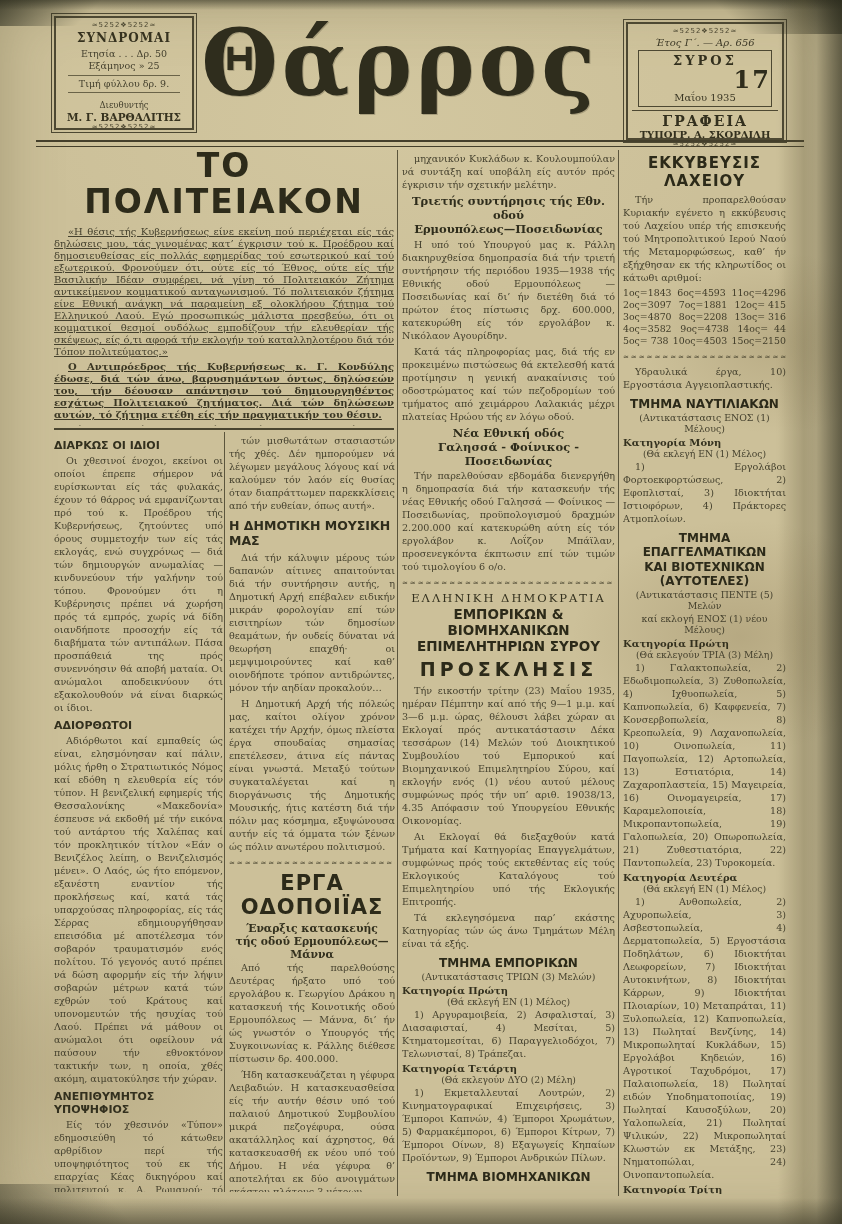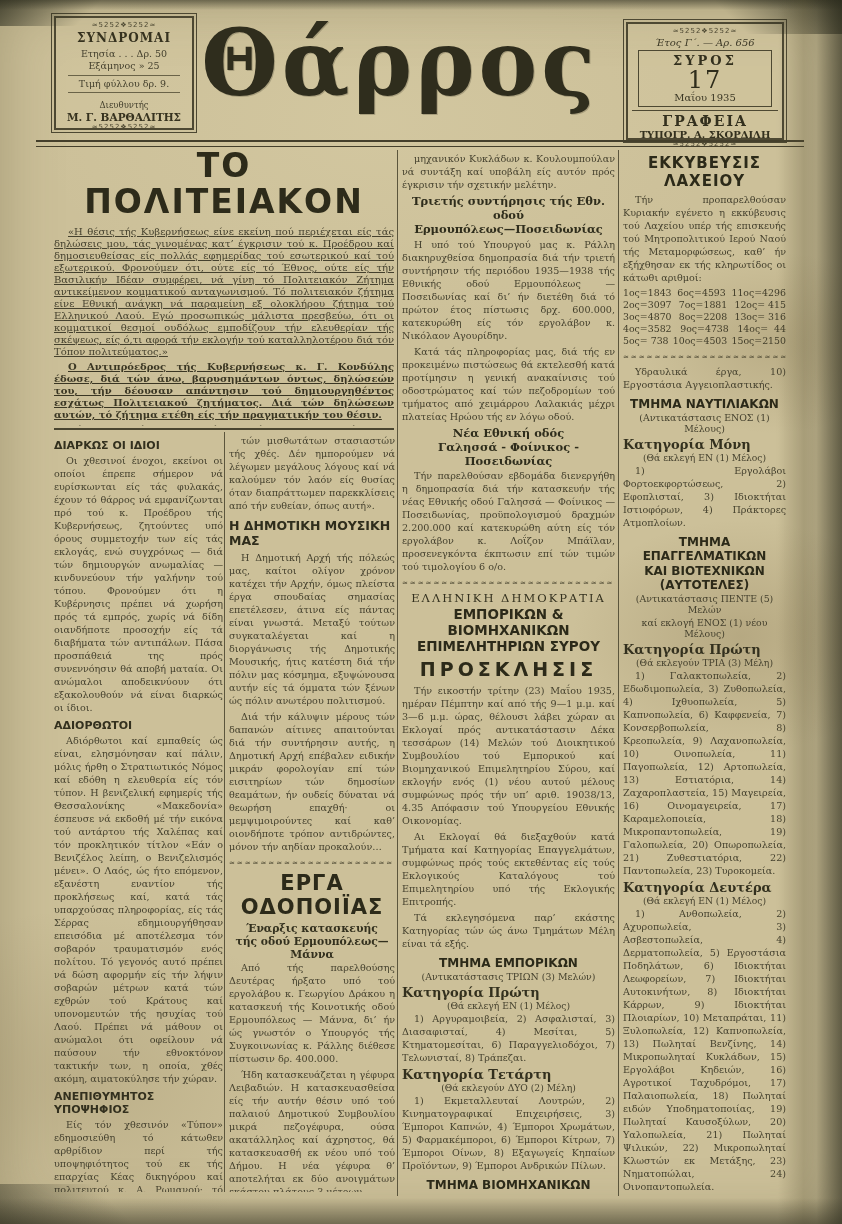--- a/index.html
+++ b/index.html
@@ -37,21 +37,21 @@
   .box-left .price{border-top:1px solid #6a6348;border-bottom:1px solid #6a6348;margin:3px 8px;padding:2px 0;}
   .box-left .small{font-size:8.5px;margin-top:6px;}
   .box-left .bold{font-weight:bold;font-size:10.5px;color:#36321f;}
   .paper-title{position:absolute;left:185px;top:8px;width:430px;text-align:center;z-index:1;
     font-family:"DejaVu Serif",serif;font-weight:bold;font-size:88px;line-height:110px;color:#2f2d1d;
     letter-spacing:4px;transform:scaleY(1.04);text-shadow:1px 1px 0 rgba(47,45,29,.25);}
   .box-right{left:626px;top:22px;width:146px;height:108px;}
   .box-right .issue{font-size:10px;font-style:italic;color:#3c3826;margin:2px 0 2px;}
   .box-right .inner{border:1px solid #4d4832;margin:1px 6px 3px;padding:2px 0 3px;}
   .box-right .city{font-weight:bold;font-size:13px;letter-spacing:3px;color:#33301e;}
-  .box-right .day{font-weight:normal;font-size:24px;line-height:24px;color:#2f2d1c;letter-spacing:2px;}
+  .box-right .day{font-weight:bold;font-size:24px;line-height:24px;color:#2f2d1c;letter-spacing:2px;text-align:right;}
   .box-right .month{font-size:10px;color:#3c3826;}
   .box-right .offices{font-weight:bold;font-size:14px;letter-spacing:2px;color:#33301e;border-top:1px solid #4d4832;margin-top:2px;padding-top:2px;}
   .box-right .printer{font-weight:bold;font-size:10px;color:#33301e;}
 
   .rule-header{position:absolute;left:36px;top:140px;width:768px;height:4px;
     border-top:2px solid #443f2b;border-bottom:1px solid #443f2b;z-index:2;}
 
   
   .vdiv{position:absolute;width:1px;background:#5b553c;z-index:2;}
   .d1{left:224px;top:432px;height:760px;}
@@ -83,21 +83,21 @@
   .subline{margin:0;font-weight:bold;font-size:10.8px;line-height:13px;text-align:center;color:#33301e;}
   .news-head{margin:4px 0 1px;font-weight:bold;font-size:11.5px;line-height:13.5px;text-align:center;color:#2f2d1c;}
   .state-head{margin:2px 0 1px;font-size:11.5px;letter-spacing:2px;text-align:center;color:#33301e;}
   .org-head{margin:0;font-family:"DejaVu Sans",sans-serif;font-weight:bold;font-size:13.5px;line-height:16px;
     text-align:center;color:#2c2a19;}
   .invite-head{margin:4px 0 4px;font-family:"DejaVu Sans",sans-serif;font-weight:bold;font-size:19px;
     letter-spacing:4px;text-align:center;color:#2c2a19;}
   .dept-head{margin:6px 0 1px;font-family:"DejaVu Sans",sans-serif;font-weight:bold;font-size:12px;line-height:14px;
     text-align:center;color:#2c2a19;}
   .dept-sub{margin:0 0 2px;font-size:9.4px;line-height:11px;text-align:center;}
-  .cat-head{margin:3px 0 0;font-weight:bold;font-size:13px;color:#33301e;}
+  .cat-head{margin:3px 0 0;font-weight:bold;font-size:10px;color:#33301e;}
   .cat-rule{margin:0 0 1px;font-size:9.2px;text-align:center;}
   .lot-head{margin:2px 0 3px;font-family:"DejaVu Sans",sans-serif;font-weight:bold;font-size:15px;letter-spacing:1px;
     text-align:center;color:#2c2a19;}
   .lot-table{margin:2px 0 2px;}
   .lot-row{display:flex;justify-content:space-between;font-size:9.4px;line-height:12px;color:#403c29;}
   .lot-row span{white-space:pre;}
 </style>
 </head>
 <body>
 
@@ -166,22 +166,22 @@
         <h3 class="sec-head">ΑΝΕΠΙΘΥΜΗΤΟΣ ΥΠΟΨΗΦΙΟΣ</h3>
         <p>Είς τόν χθεσινόν «Τύπον» εδημοσιεύθη τό κάτωθεν αρθρίδιον περί τής υποψηφιότητος τού εκ τής επαρχίας Κέας δικηγόρου καί πολιτευτού κ. Α. Ρωμανού· τό αναδημοσιεύομεν βέβαιοι ότι ανταποκρίνεται πλήρως πρός τήν έκφρασιν τής Κυκλαδικής Κοινής Γνώμης.</p>
       </div>
       </div>
   </section>
 
   <section class="col col2">
     <p>τών μισθωτάτων στασιαστών τής χθές. Δέν ημπορούμεν νά λέγωμεν μεγάλους λόγους καί νά καλούμεν τόν λαόν είς θυσίας όταν διαπράττωμεν παρεκκλίσεις από τήν ευθείαν, όπως αυτή».</p>
     <h3 class="mid-head">Η ΔΗΜΟΤΙΚΗ ΜΟΥΣΙΚΗ ΜΑΣ</h3>
     <div>
+        <p>Διά τήν κάλυψιν μέρους τών δαπανών αίτινες απαιτούνται διά τήν συντήρησιν αυτής, η Δημοτική Αρχή επέβαλεν ειδικήν μικράν φορολογίαν επί τών εισιτηρίων τών δημοσίων θεαμάτων, ήν ουδείς δύναται νά θεωρήση επαχθή· οι μεμψιμοιρούντες καί καθ’ οιονδήποτε τρόπον αντιδρώντες, μόνον τήν αηδίαν προκαλούν…</p>
         <p>Η Δημοτική Αρχή τής πόλεώς μας, καίτοι ολίγον χρόνον κατέχει τήν Αρχήν, όμως πλείστα έργα σπουδαίας σημασίας επετέλεσεν, άτινα είς πάντας είναι γνωστά. Μεταξύ τούτων συγκαταλέγεται καί η διοργάνωσις τής Δημοτικής Μουσικής, ήτις κατέστη διά τήν πόλιν μας κόσμημα, εξυψώνουσα αυτήν είς τά όμματα τών ξένων ώς πόλιν ανωτέρου πολιτισμού.</p>
-        <p>Διά τήν κάλυψιν μέρους τών δαπανών αίτινες απαιτούνται διά τήν συντήρησιν αυτής, η Δημοτική Αρχή επέβαλεν ειδικήν μικράν φορολογίαν επί τών εισιτηρίων τών δημοσίων θεαμάτων, ήν ουδείς δύναται νά θεωρήση επαχθή· οι μεμψιμοιρούντες καί καθ’ οιονδήποτε τρόπον αντιδρώντες, μόνον τήν αηδίαν προκαλούν…</p>
       </div>
     <div class="chain">≈≈≈≈≈≈≈≈≈≈≈≈≈≈≈≈≈≈≈≈≈≈≈≈≈≈≈≈≈≈</div>
     <h2 class="display-head">ΕΡΓΑ ΟΔΟΠΟΙΪΑΣ</h2>
     <div class="subline">Έναρξις κατασκευής</div>
     <div class="subline">τής οδού Ερμουπόλεως—Μάννα</div>
     <div>
         <p>Από τής παρελθούσης Δευτέρας ήρξατο υπό τού εργολάβου κ. Γεωργίου Δράκου η κατασκευή τής Κοινοτικής οδού Ερμουπόλεως — Μάννα, δι’ ήν ώς γνωστόν ο Υπουργός τής Συγκοινωνίας κ. Ράλλης διέθεσε πίστωσιν δρ. 400.000.</p>
         <p>Ήδη κατασκευάζεται η γέφυρα Λειβαδιών. Η κατασκευασθείσα είς τήν αυτήν θέσιν υπό τού παλαιού Δημοτικού Συμβουλίου μικρά πεζογέφυρα, ούσα ακατάλληλος καί άχρηστος, θά κατασκευασθή εκ νέου υπό τού Δήμου. Η νέα γέφυρα θ’ αποτελήται εκ δύο ανοιγμάτων εκάστου πλάτους 3 μέτρων.</p>
         <p>Κατά τήν κατασκευήν τής οδού θ’ ανακαινισθή καί τό είς άθλιαν κατάστασιν ευρισκόμενον τμήμα από εργοστασίου Λαδοπούλου μέχρι χειμάρρου Λειβαδιών.</p>
       </div>

